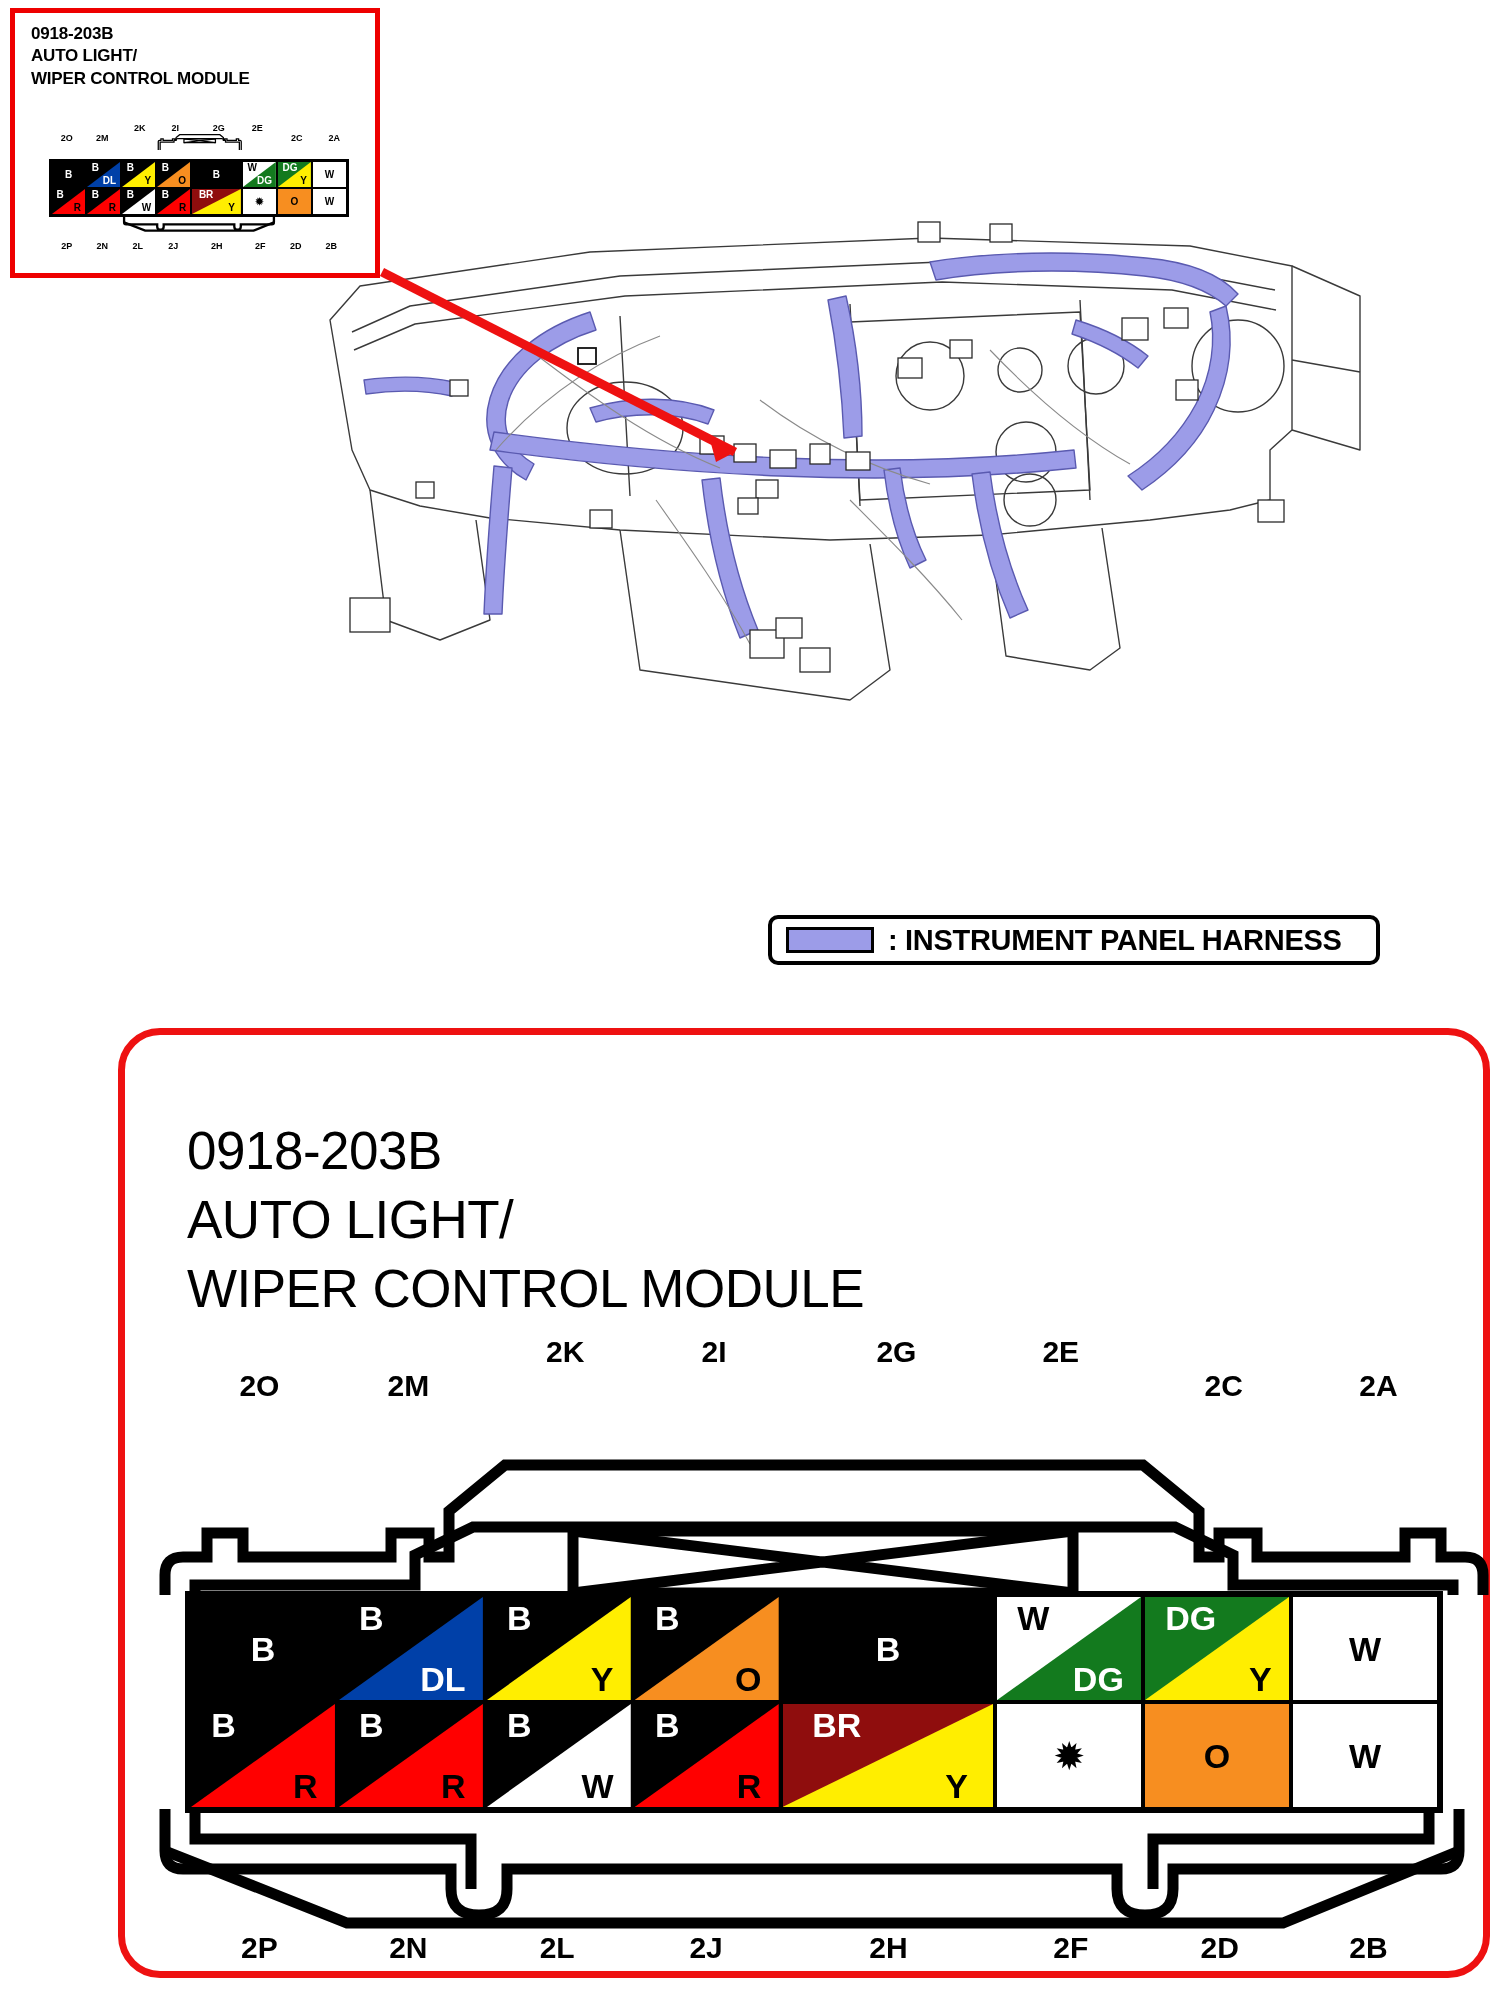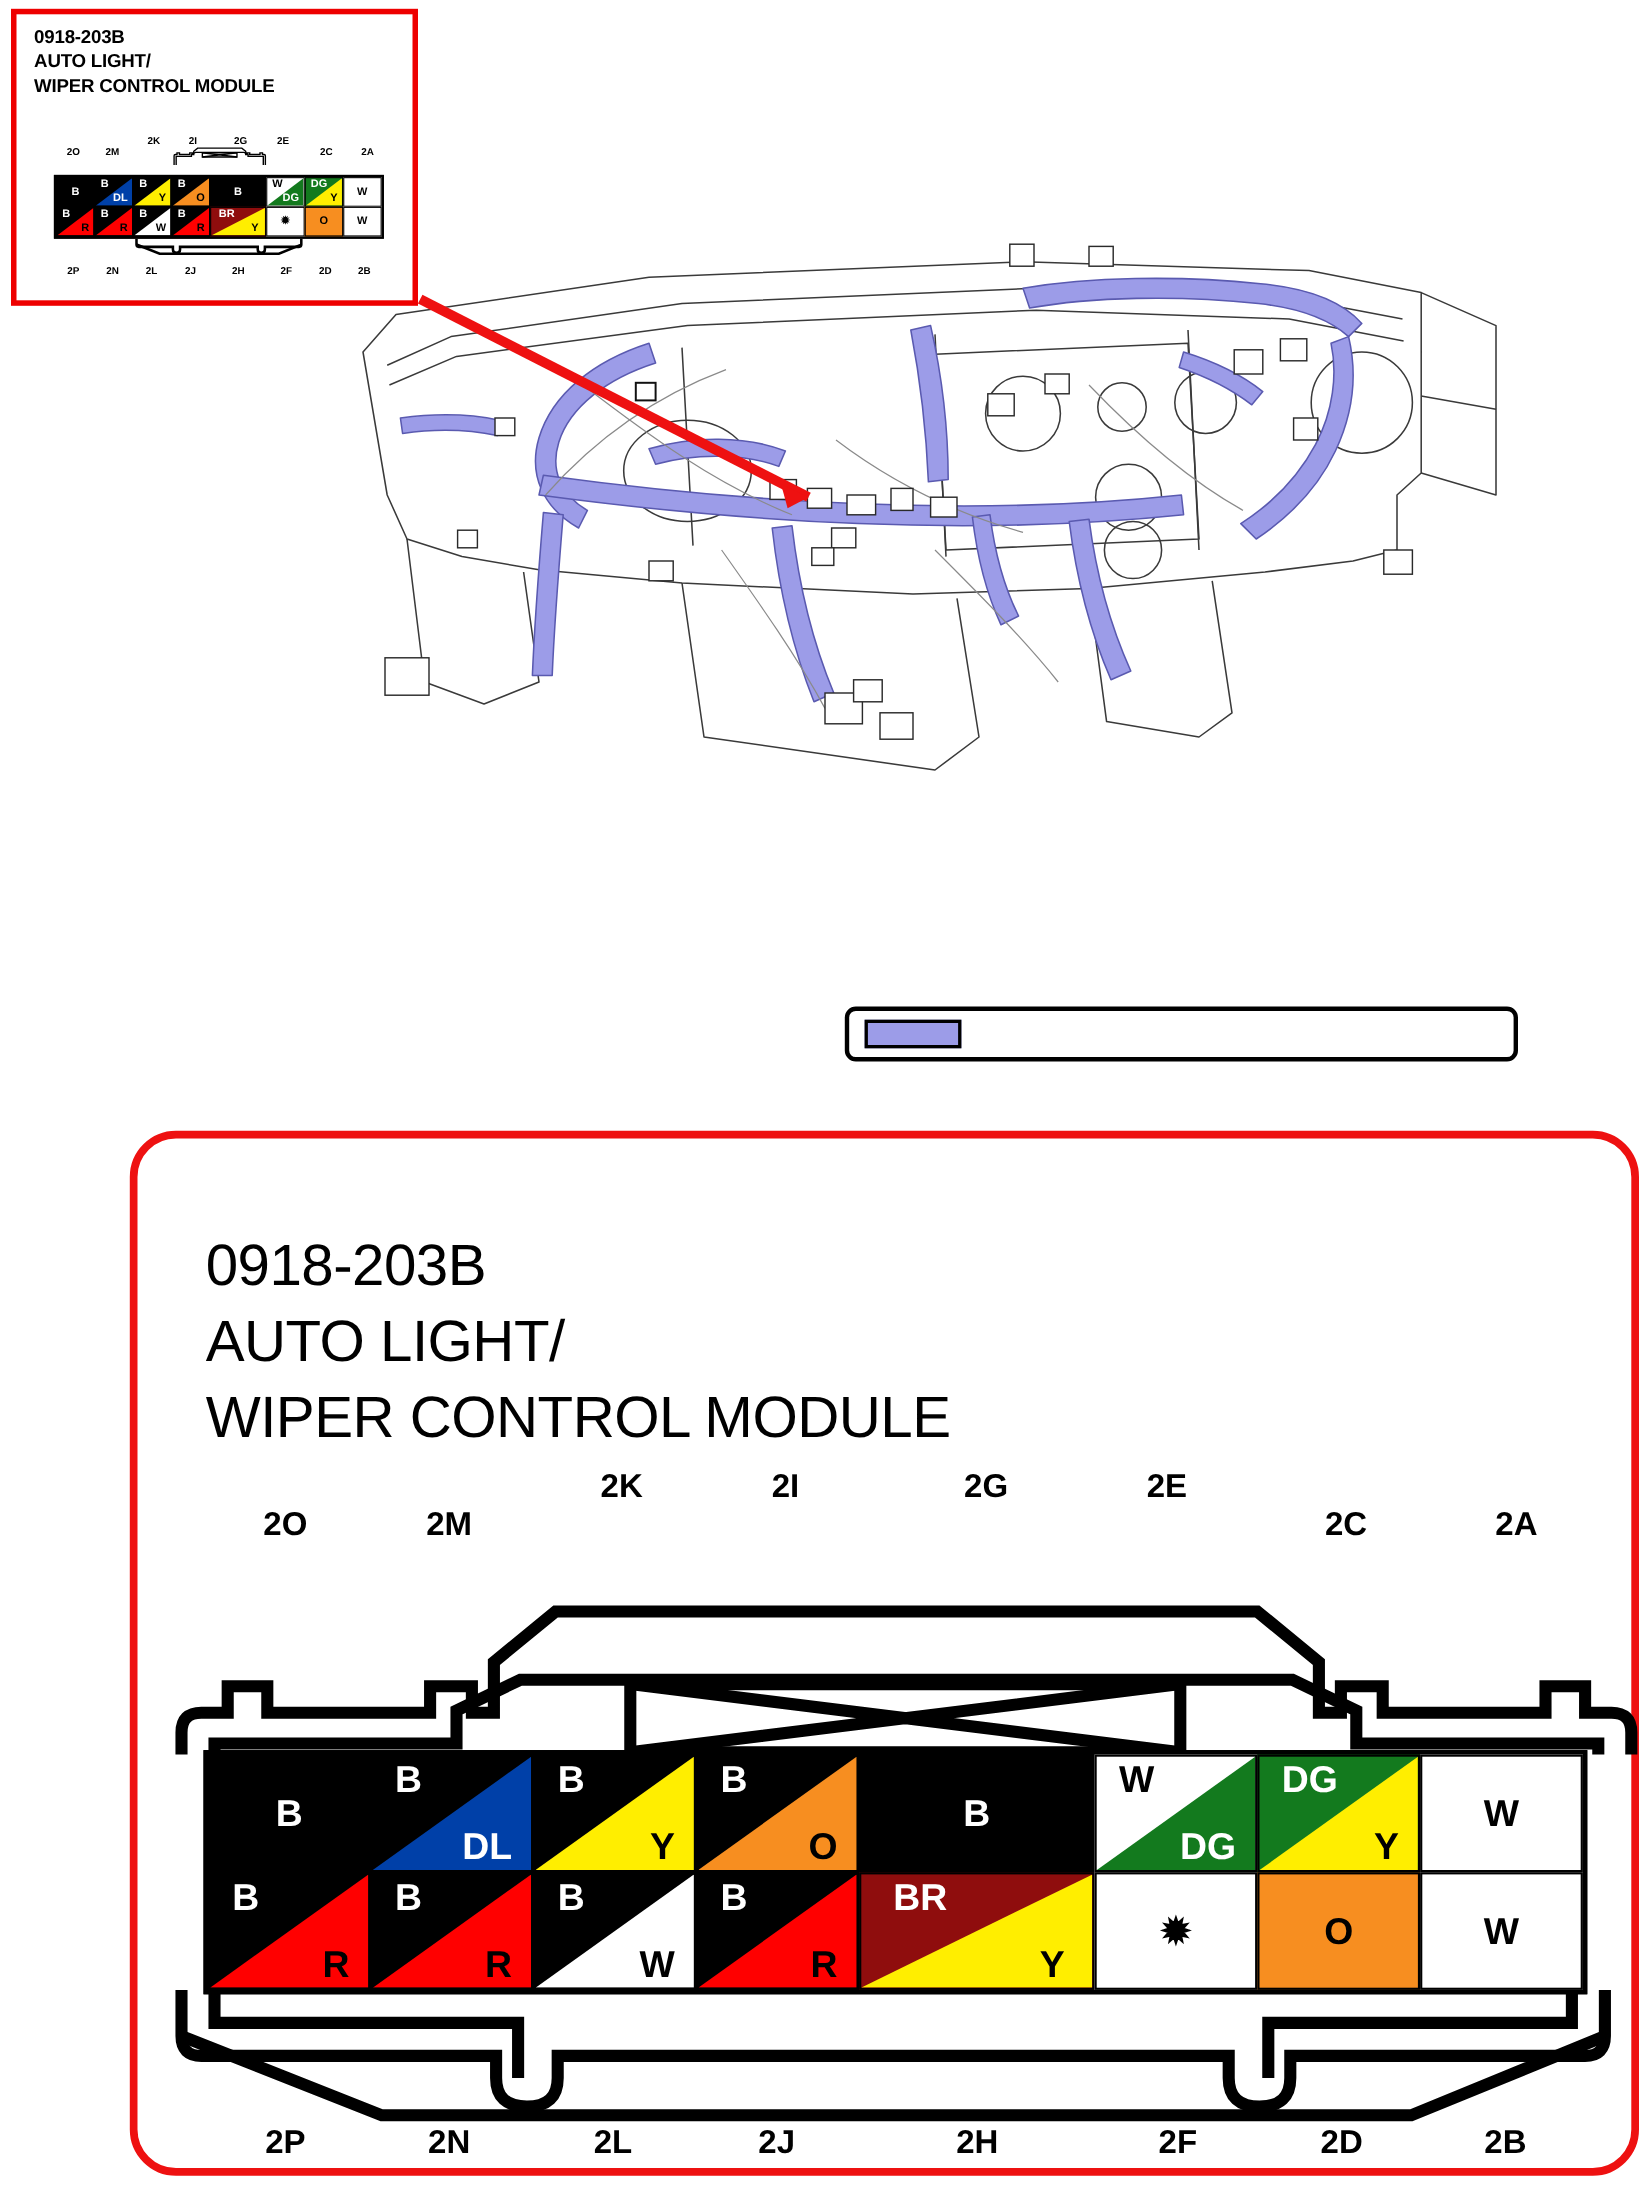--- a/index.html
+++ b/index.html
@@ -400,20 +400,21 @@
     <rect x="300" y="310" width="22" height="18"></rect>
   </g>
 
   <g fill="#ffffff" stroke="#111111" stroke-width="1.8">
     <rect x="288" y="148" width="18" height="16"></rect>
   </g>
 </svg>
 
 <div id="legend-box">
   <div id="legend-swatch"></div>
+  <div id="legend-label">: INSTRUMENT PANEL HARNESS</div>
 </div>
 
 <div id="main-panel">
   <div id="main-title">0918-203B
 AUTO LIGHT/
 WIPER CONTROL MODULE</div>
 
   <div id="main-conn-wrap">
 
     <div id="top-labels">

